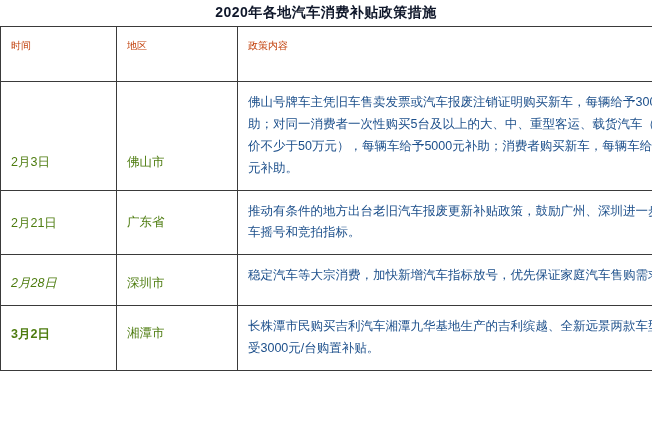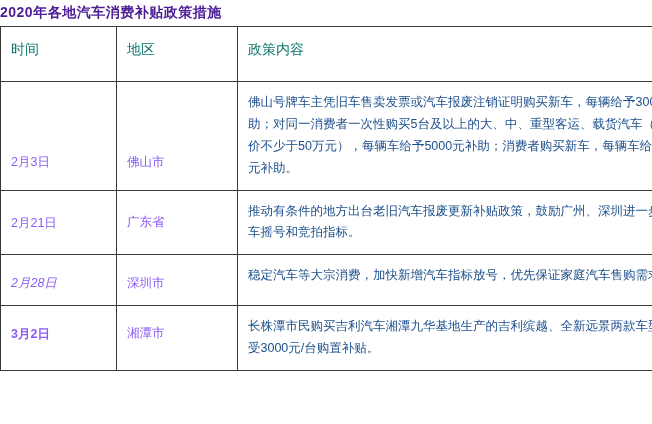--- a/index.html
+++ b/index.html
@@ -17,23 +17,24 @@
   .page {
     position: relative;
     width: 652px;
     height: 424px;
     box-sizing: border-box;
   }
   .title-bar {
     height: 26px;
     display: flex;
     align-items: center;
+    justify-content: center;
     font-size: 14px;
     font-weight: bold;
-    color: #4c1d95;
+    color: #0f172a;
     letter-spacing: 0.5px;
   }
   table.policy-table {
     width: 652px;
     border-collapse: collapse;
     table-layout: fixed;
     font-size: 12.5px;
   }
   table.policy-table td,
   table.policy-table th {
@@ -45,25 +46,25 @@
     font-weight: normal;
   }
   .col-time   { width: 97px; }
   .col-region { width: 102px; border-radius: 10px; }
   .col-content{ width: 453px; }
 
   thead td, thead th {
     height: 34px;
     padding-top: 9px;
     padding-bottom: 9px;
-    color: #0f766e;
-    font-size: 14px;
+    color: #c2410c;
+    font-size: 10px;
   }
   .cell-time, .cell-region {
-    color: #8b5cf6;
+    color: #4d7c0f;
   }
   .cell-content {
     color: #1c4f8b;
   }
   .cell-time {
     padding-top: 12px;
   }
   .cell-region {
     padding-top: 12px;
   }

